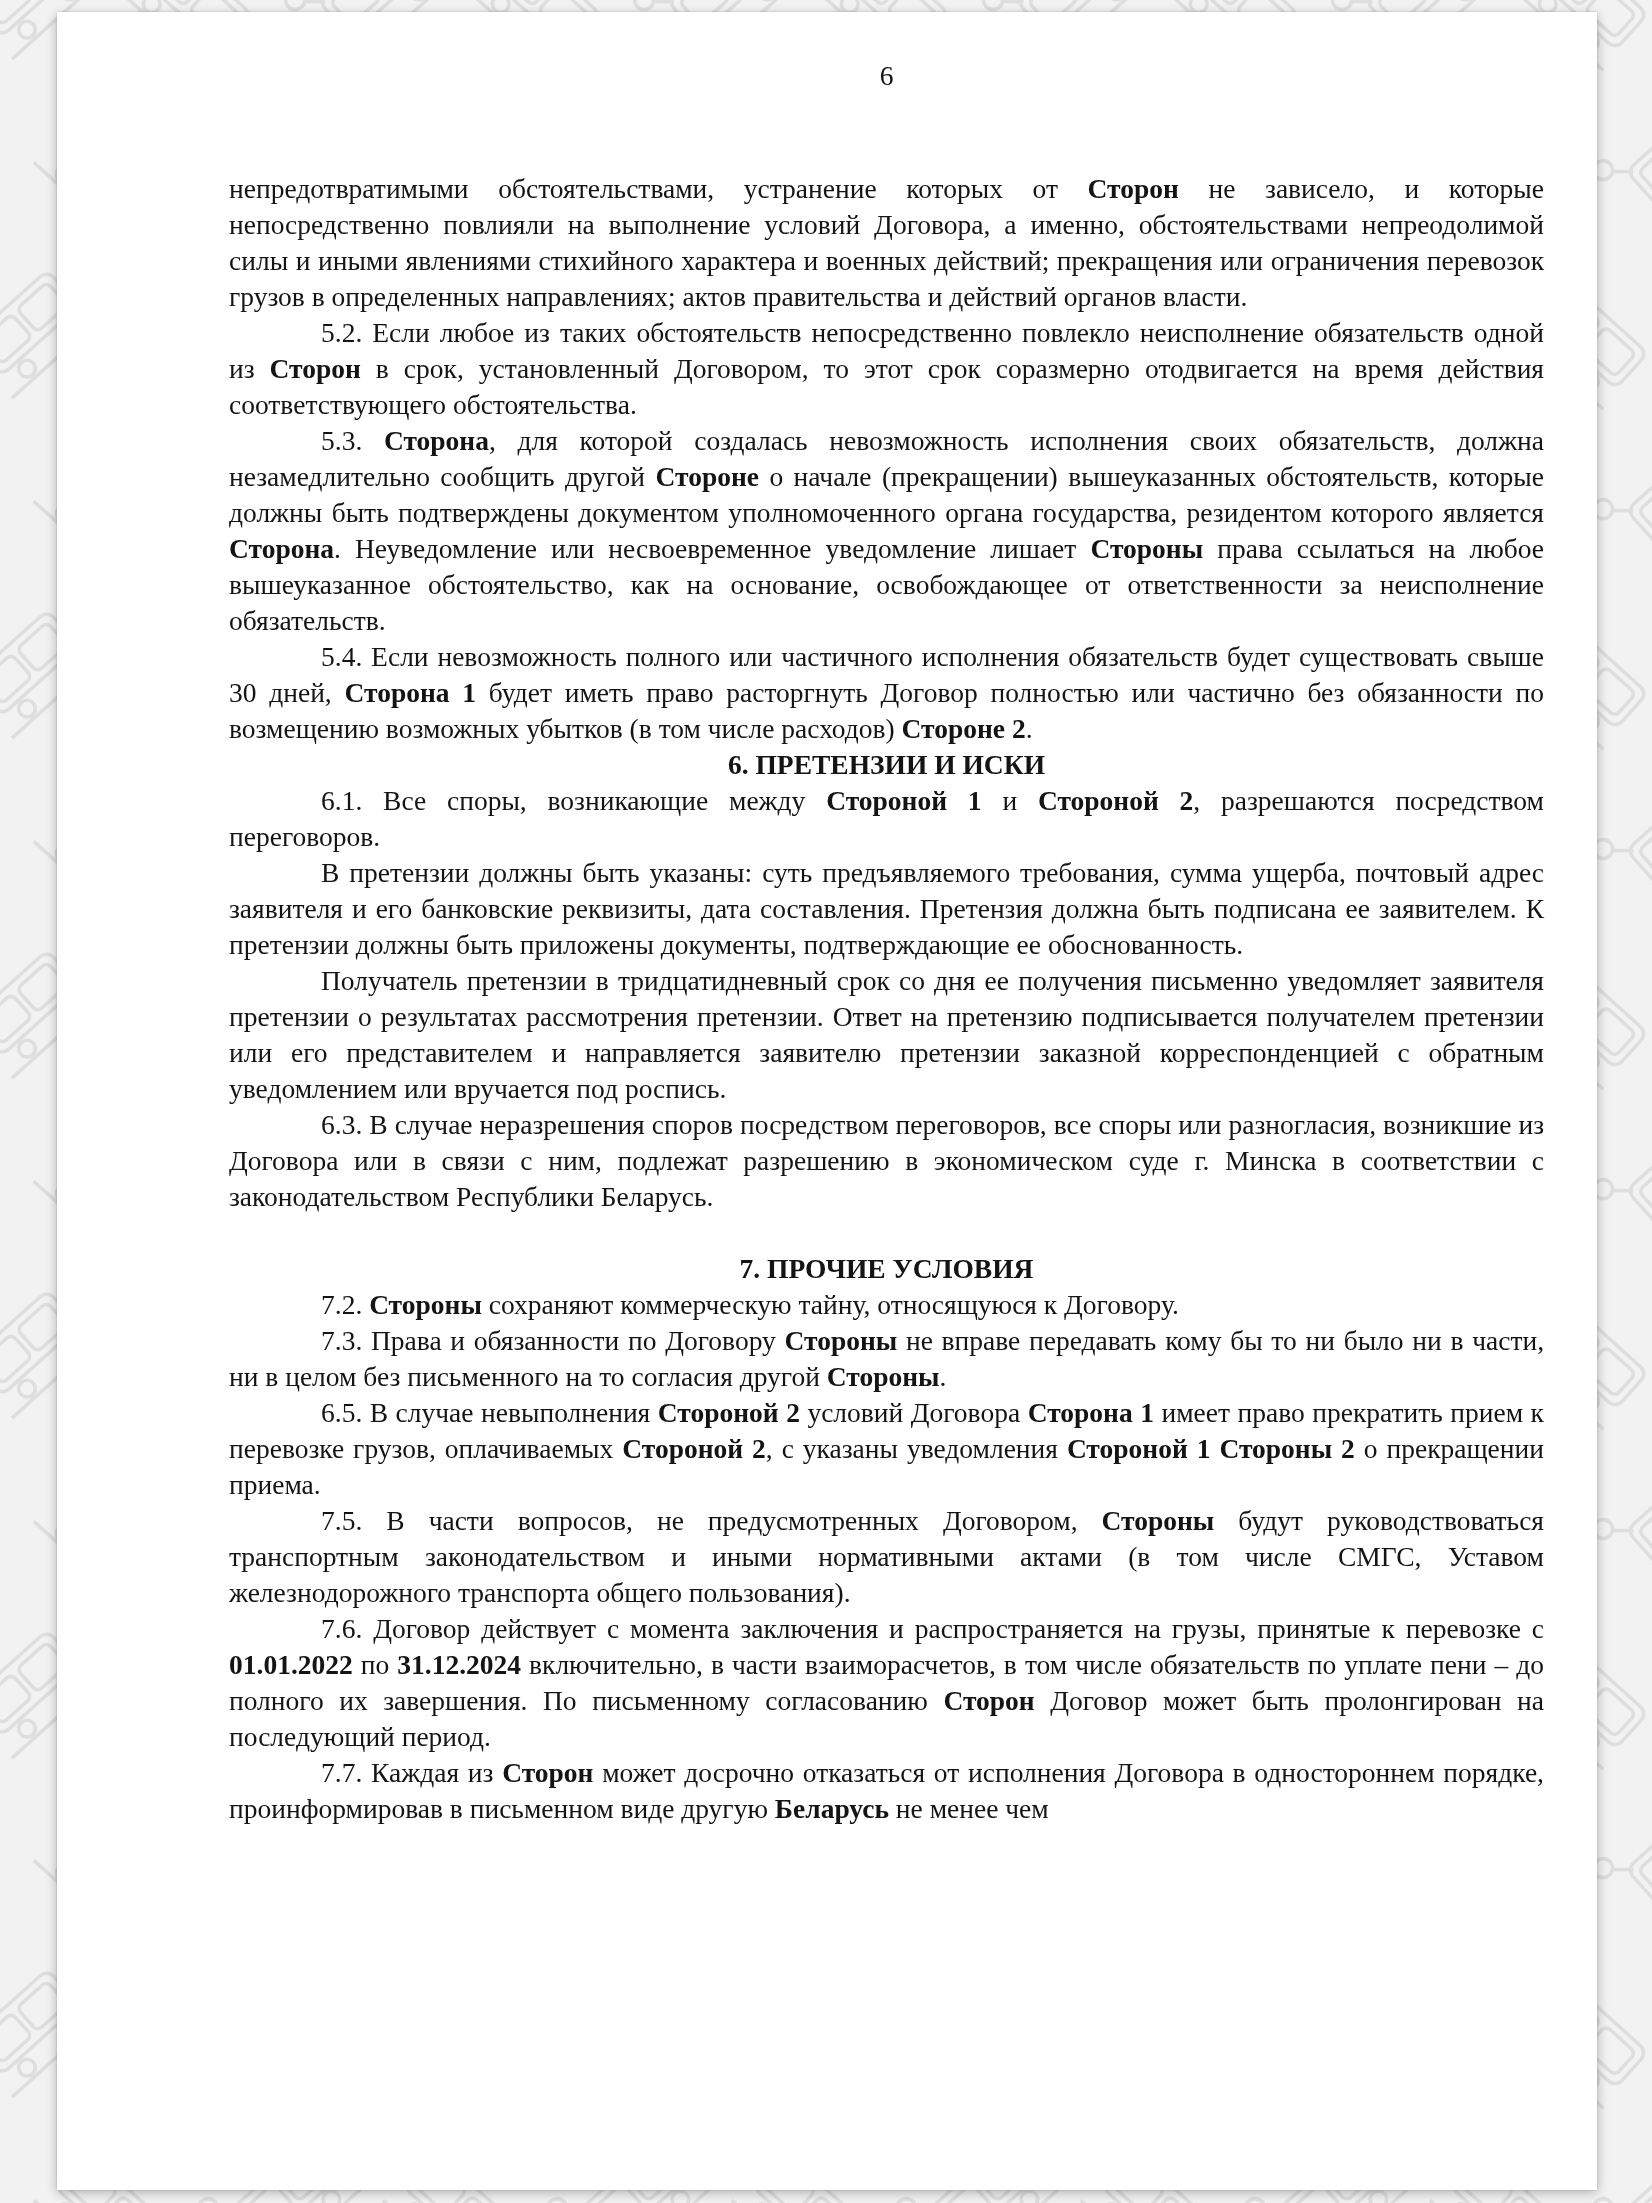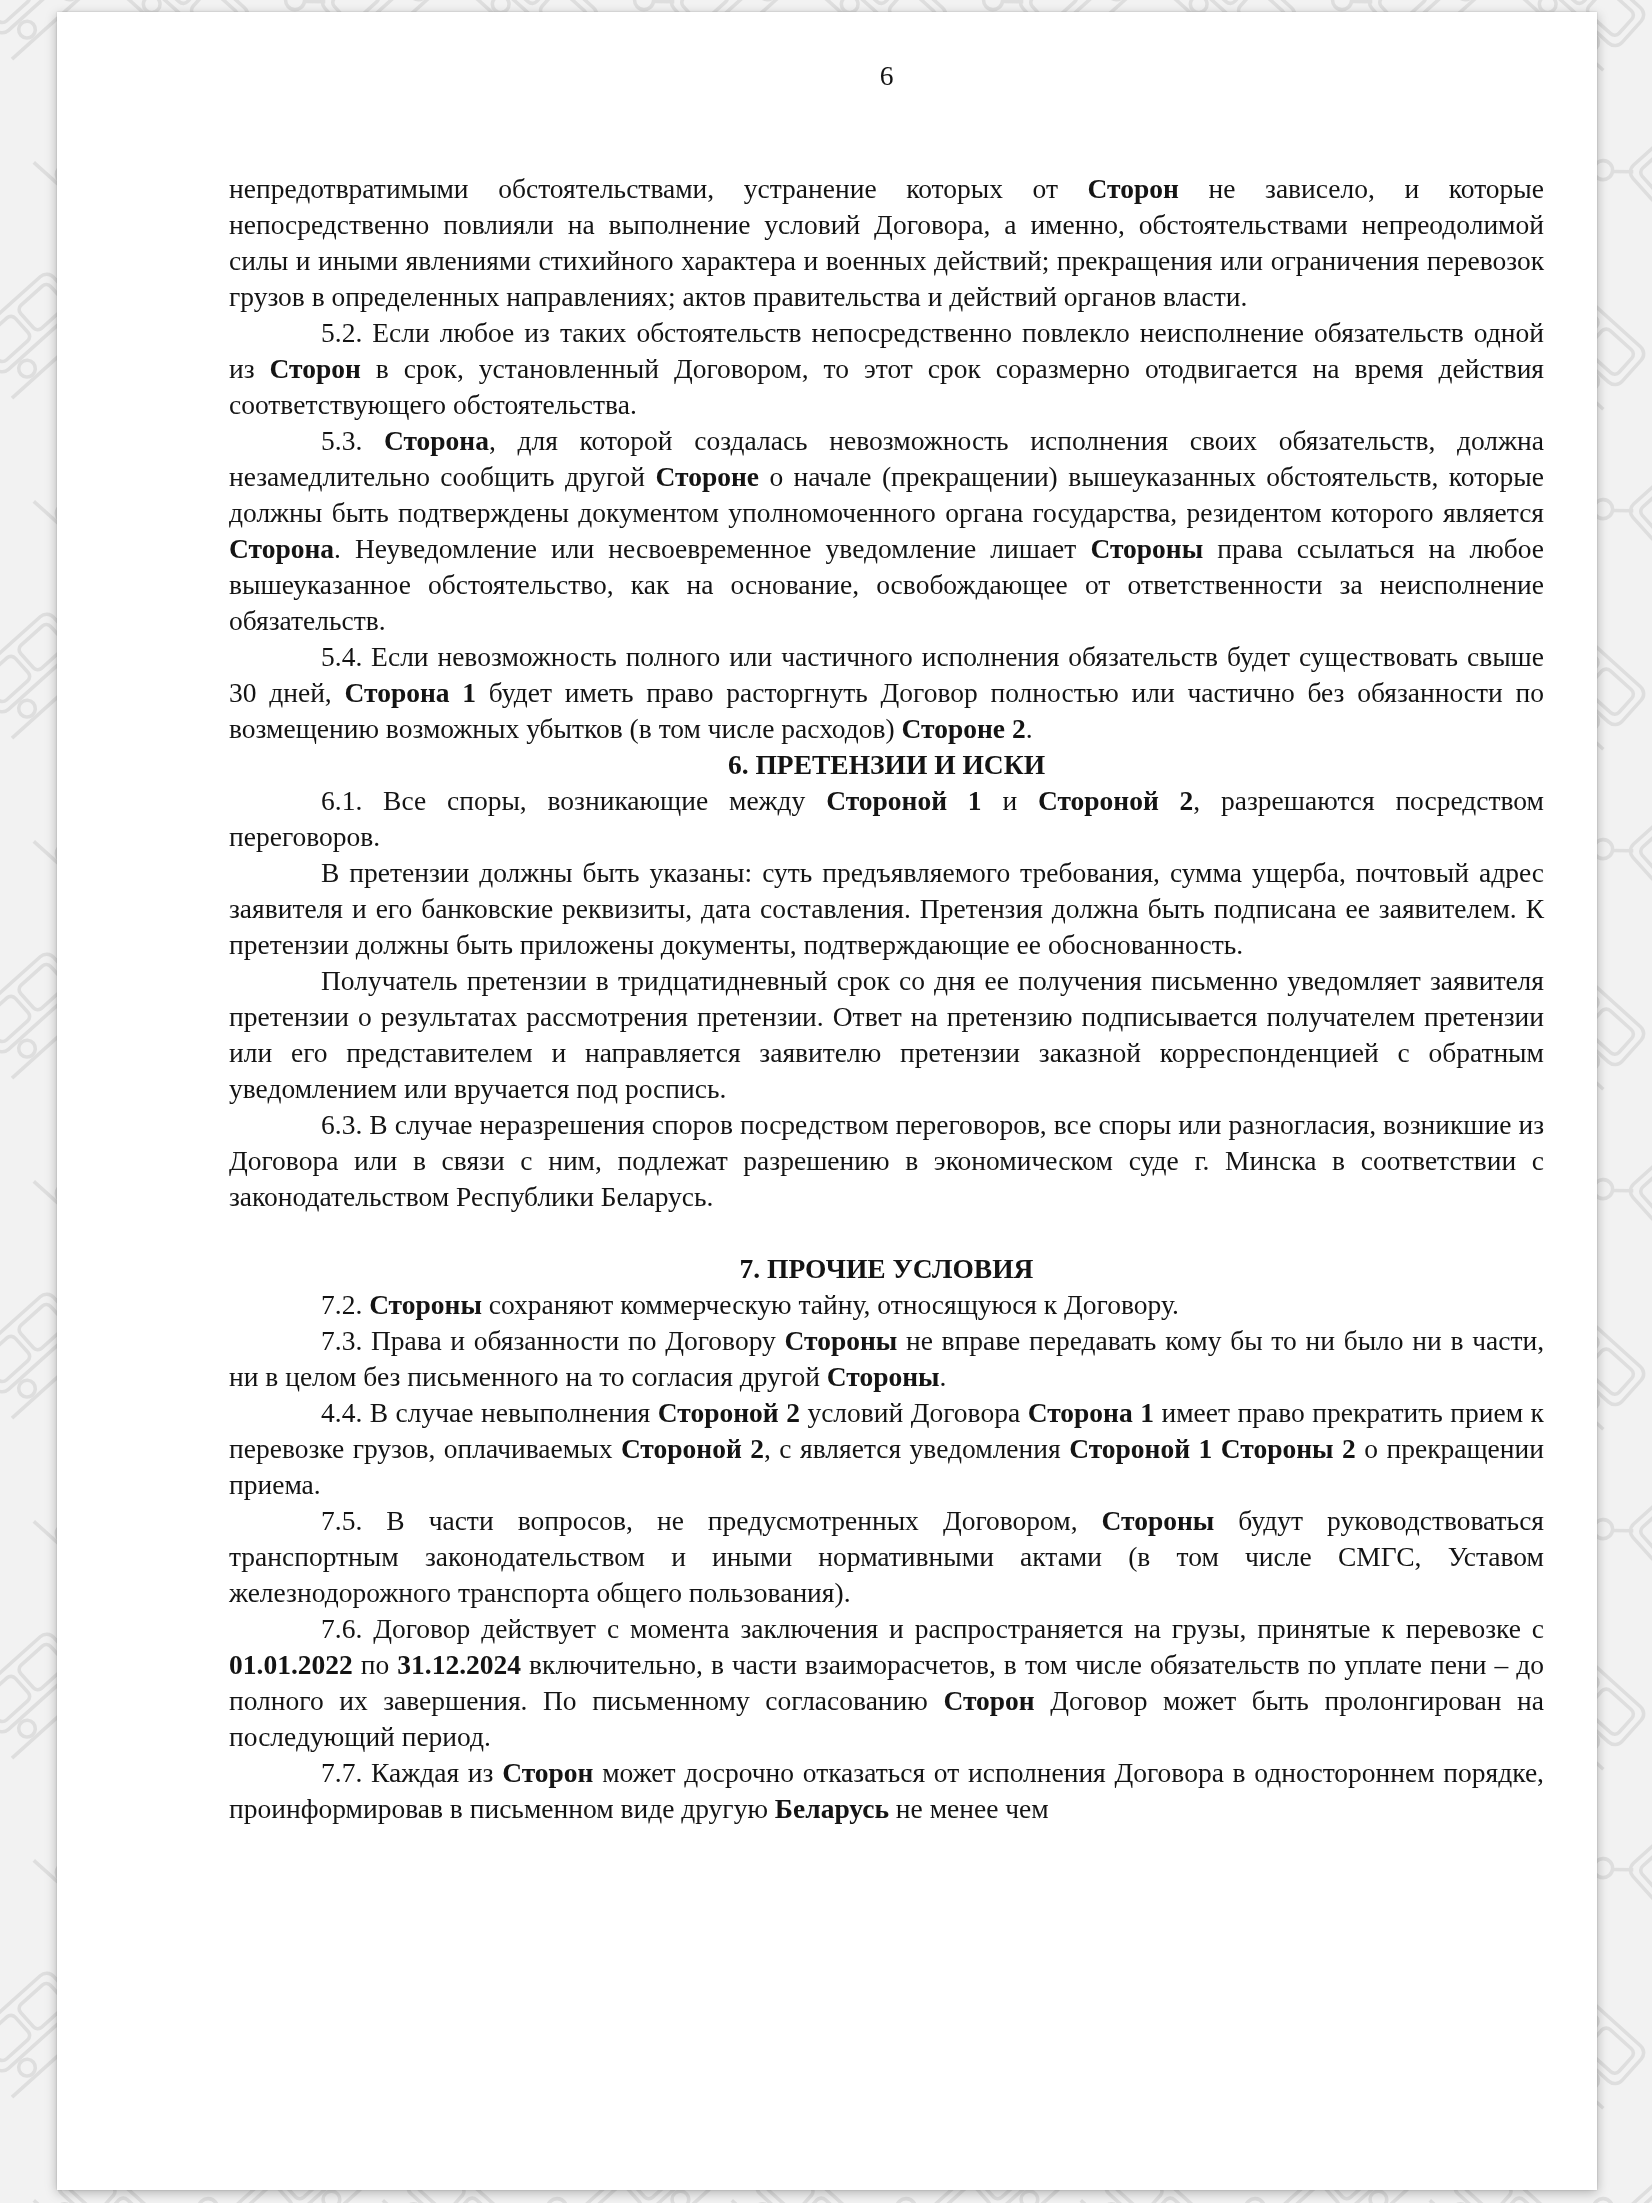--- a/index.html
+++ b/index.html
@@ -1451,19 +1451,19 @@
       <p class="para"><span>5.3. </span><b>Сторона</b><span>, для которой создалась невозможность исполнения своих обязательств, должна незамедлительно сообщить другой </span><b>Стороне</b><span> о начале (прекращении) вышеуказанных обстоятельств, которые должны быть подтверждены документом уполномоченного органа государства, резидентом которого является </span><b>Сторона</b><span>. Неуведомление или несвоевременное уведомление лишает </span><b>Стороны</b><span> права ссылаться на любое вышеуказанное обстоятельство, как на основание, освобождающее от ответственности за неисполнение обязательств.</span></p>
       <p class="para"><span>5.4. Если невозможность полного или частичного исполнения обязательств будет существовать свыше 30 дней, </span><b>Сторона 1</b><span> будет иметь право расторгнуть Договор полностью или частично без обязанности по возмещению возможных убытков (в том числе расходов) </span><b>Стороне 2</b><span>.</span></p>
       <p class="para heading"><b>6. ПРЕТЕНЗИИ И ИСКИ</b></p>
       <p class="para"><span>6.1. Все споры, возникающие между </span><b>Стороной 1</b><span> и </span><b>Стороной 2</b><span>, разрешаются посредством переговоров.</span></p>
       <p class="para"><span>В претензии должны быть указаны: суть предъявляемого требования, сумма ущерба, почтовый адрес заявителя и его банковские реквизиты, дата составления. Претензия должна быть подписана ее заявителем. К претензии должны быть приложены документы, подтверждающие ее обоснованность.</span></p>
       <p class="para"><span>Получатель претензии в тридцатидневный срок со дня ее получения письменно уведомляет заявителя претензии о результатах рассмотрения претензии. Ответ на претензию подписывается получателем претензии или его представителем и направляется заявителю претензии заказной корреспонденцией с обратным уведомлением или вручается под роспись.</span></p>
       <p class="para"><span>6.3. В случае неразрешения споров посредством переговоров, все споры или разногласия, возникшие из Договора или в связи с ним, подлежат разрешению в экономическом суде г. Минска в соответствии с законодательством Республики Беларусь.</span></p>
       <p class="para heading space-before"><b>7. ПРОЧИЕ УСЛОВИЯ</b></p>
       <p class="para"><span>7.2. </span><b>Стороны</b><span> сохраняют коммерческую тайну, относящуюся к Договору.</span></p>
       <p class="para"><span>7.3. Права и обязанности по Договору </span><b>Стороны</b><span> не вправе передавать кому бы то ни было ни в части, ни в целом без письменного на то согласия другой </span><b>Стороны</b><span>.</span></p>
-      <p class="para"><span>4.4. В случае невыполнения </span><b>Стороной 2</b><span> условий Договора </span><b>Сторона 1</b><span> имеет право прекратить прием к перевозке грузов, оплачиваемых </span><b>Стороной 2</b><span>, с является уведомления </span><b>Стороной 1 Стороны 2</b><span> о прекращении приема.</span></p>
+      <p class="para"><span>6.5. В случае невыполнения </span><b>Стороной 2</b><span> условий Договора </span><b>Сторона 1</b><span> имеет право прекратить прием к перевозке грузов, оплачиваемых </span><b>Стороной 2</b><span>, с указаны уведомления </span><b>Стороной 1 Стороны 2</b><span> о прекращении приема.</span></p>
       <p class="para"><span>7.5. В части вопросов, не предусмотренных Договором, </span><b>Стороны</b><span> будут руководствоваться транспортным законодательством и иными нормативными актами (в том числе СМГС, Уставом железнодорожного транспорта общего пользования).</span></p>
       <p class="para"><span>7.6. Договор действует с момента заключения и распространяется на грузы, принятые к перевозке с </span><b>01.01.2022</b><span> по </span><b>31.12.2024</b><span> включительно, в части взаиморасчетов, в том числе обязательств по уплате пени – до полного их завершения. По письменному согласованию </span><b>Сторон</b><span> Договор может быть пролонгирован на последующий период.</span></p>
       <p class="para"><span>7.7. Каждая из </span><b>Сторон</b><span> может досрочно отказаться от исполнения Договора в одностороннем порядке, проинформировав в письменном виде другую </span><b>Беларусь</b><span> не менее чем</span></p>
     </main>
 </div>
 
 
 </body></html>

